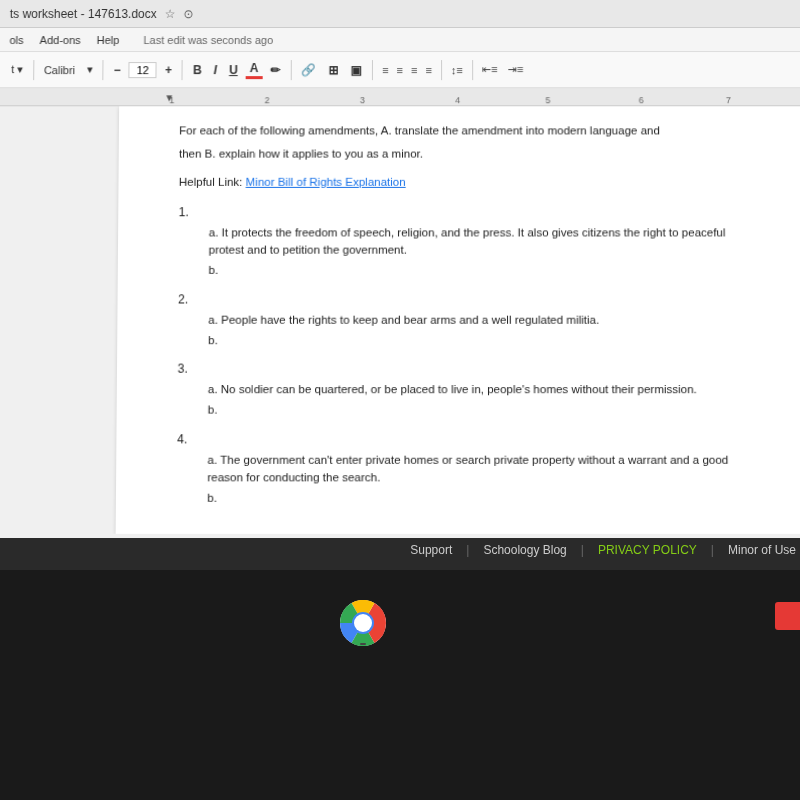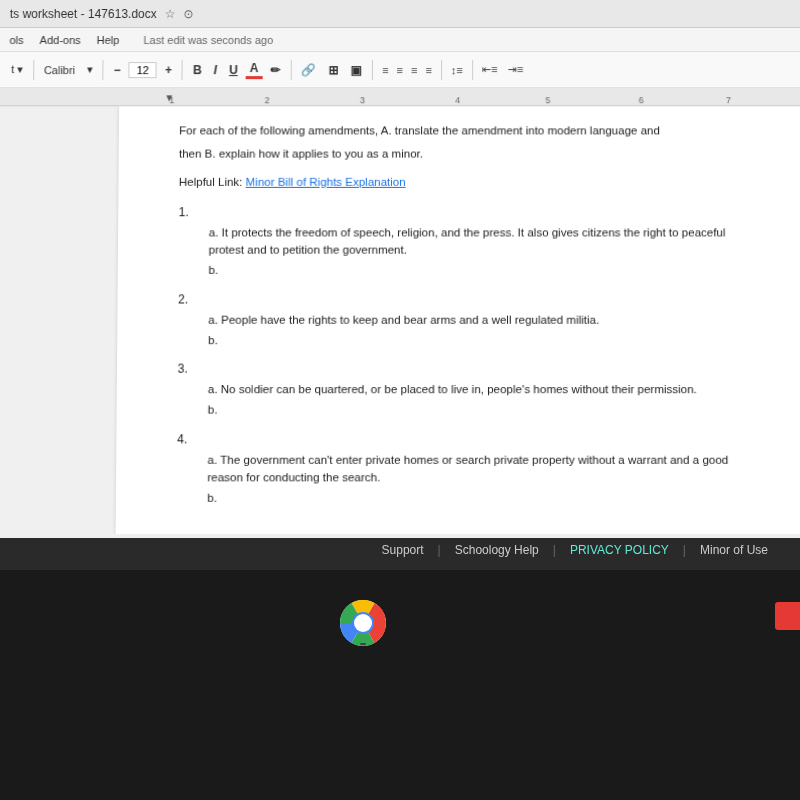--- a/index.html
+++ b/index.html
@@ -197,35 +197,35 @@
       margin-bottom: 3px;
     }
 
     
     .footer-bar {
       background: #2a2a2a;
       height: 40px;
       display: flex;
       align-items: center;
       justify-content: flex-end;
-      padding: 0 32px;
+      padding: 0 4px;
       gap: 14px;
     }
     .footer-link {
       font-size: 12px;
       color: #ccc;
       cursor: pointer;
     }
     .footer-separator {
       color: #666;
       font-size: 12px;
     }
     .footer-privacy {
       font-size: 12px;
-      color: #5eead4;
+      color: #84cc16;
       cursor: pointer;
     }
 
     
     .taskbar {
       background: #1a1a1a;
       height: 230px;
       position: relative;
       display: flex;
       align-items: flex-start;
@@ -361,21 +361,21 @@
         </div>
       </div>
     </div>
 
   </div>
 </div>
 
 <div class="footer-bar">
   <span class="footer-link">Support</span>
   <span class="footer-separator">|</span>
-  <span class="footer-link">Schoology Help</span>
+  <span class="footer-link">Schoology Blog</span>
   <span class="footer-separator">|</span>
   <span class="footer-privacy">PRIVACY POLICY</span>
   <span class="footer-separator">|</span>
   <span class="footer-link">Minor of Use</span>
 </div>
 
 <div class="taskbar">
 
   <div style="position:absolute; left:340px; top:30px;">
     <svg width="46" height="46" viewBox="0 0 46 46">

